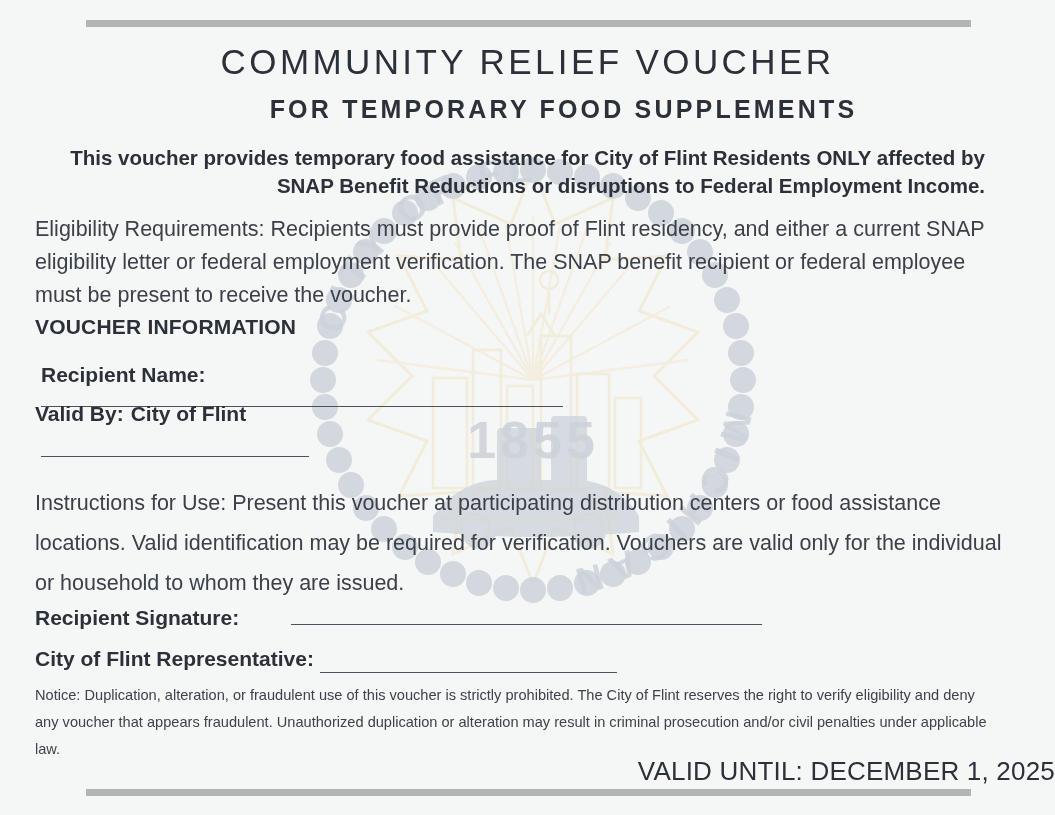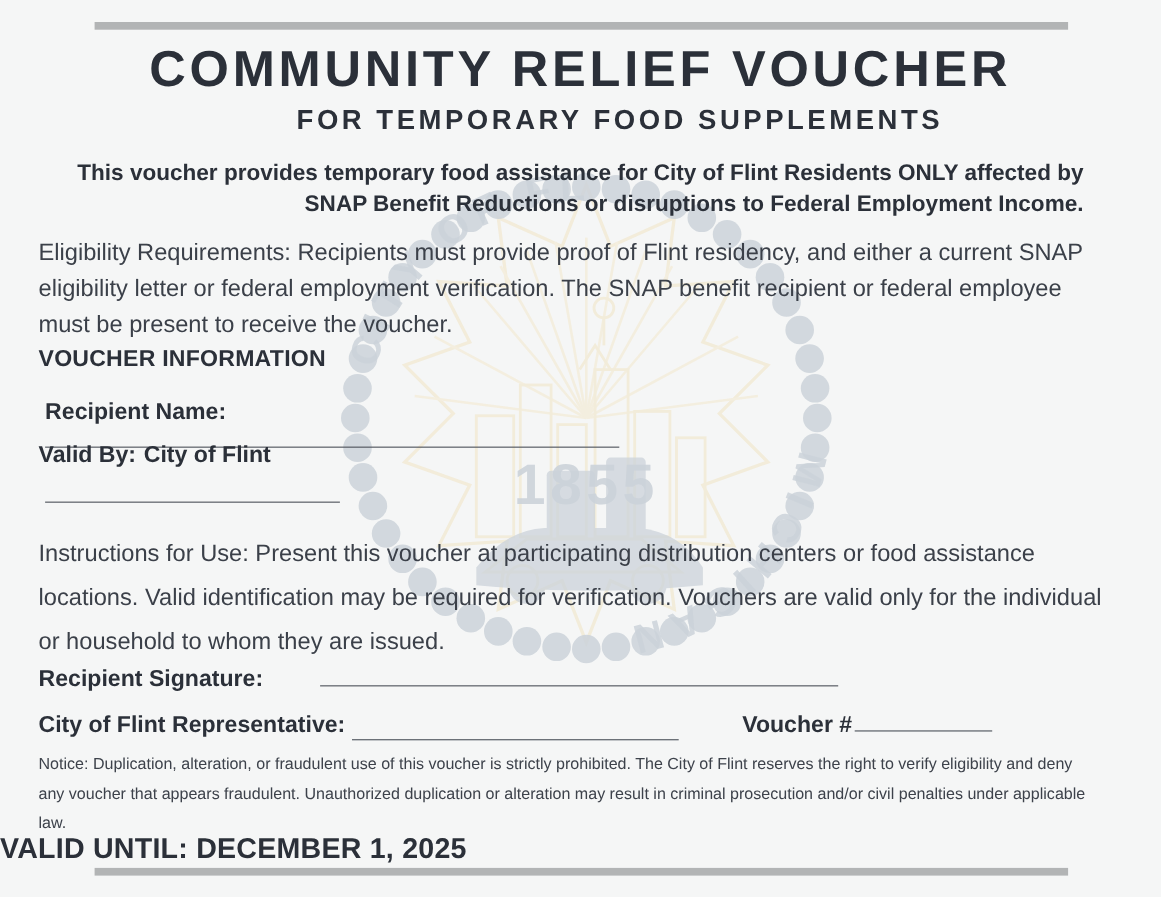--- a/index.html
+++ b/index.html
@@ -53,23 +53,23 @@
   }
   #top-rule { top: 20px; }
   #bottom-rule { top: 789px; }
 
   #voucher-title {
     position: absolute;
     top: 36px;
     left: 0;
     width: 1055px;
     text-align: center;
-    font-size: 46px;
+    font-size: 35px;
     line-height: 52px;
-    font-weight: bold;
+    font-weight: normal;
     letter-spacing: 3.4px;
     color: #2b3039;
     white-space: nowrap;
   }
 
   #voucher-subtitle {
     position: absolute;
     top: 94px;
     left: 0;
     width: 1055px;
@@ -195,24 +195,24 @@
     line-height: 27px;
     font-weight: normal;
     color: #3d424b;
   }
 
   #valid-until-line {
     position: absolute;
     top: 755px;
     left: 0;
     width: 1055px;
-    text-align: left;
+    text-align: right;
     font-size: 26px;
     line-height: 32px;
-    font-weight: bold;
+    font-weight: normal;
     letter-spacing: 0.2px;
     color: #2b3039;
     white-space: nowrap;
   }
 </style>
 </head>
 <body>
 
 <div id="voucher-page">
 
@@ -364,24 +364,20 @@
     <div class="field-row" id="field-recipient-signature">
       <span class="field-label">Recipient Signature:</span>
       <span class="field-underline"></span>
     </div>
 
     <div id="signature-row-representative">
       <span id="field-representative">
         <span class="field-label">City of Flint Representative:</span>
         <span class="field-underline"></span>
       </span>
-      <span id="field-voucher-number">
-        <span class="field-label">Voucher #</span>
-        <span class="field-underline"></span>
-      </span>
     </div>
 
     <div id="legal-notice">Notice: Duplication, alteration, or fraudulent use of this voucher is strictly prohibited. The City of Flint reserves the right to verify eligibility and deny any voucher that appears fraudulent. Unauthorized duplication or alteration may result in criminal prosecution and/or civil penalties under applicable law.</div>
 
     <div id="valid-until-line">VALID UNTIL: DECEMBER 1, 2025</div>
 
     <div class="rule-bar" id="bottom-rule"></div>
 
   </div>
 </div>

